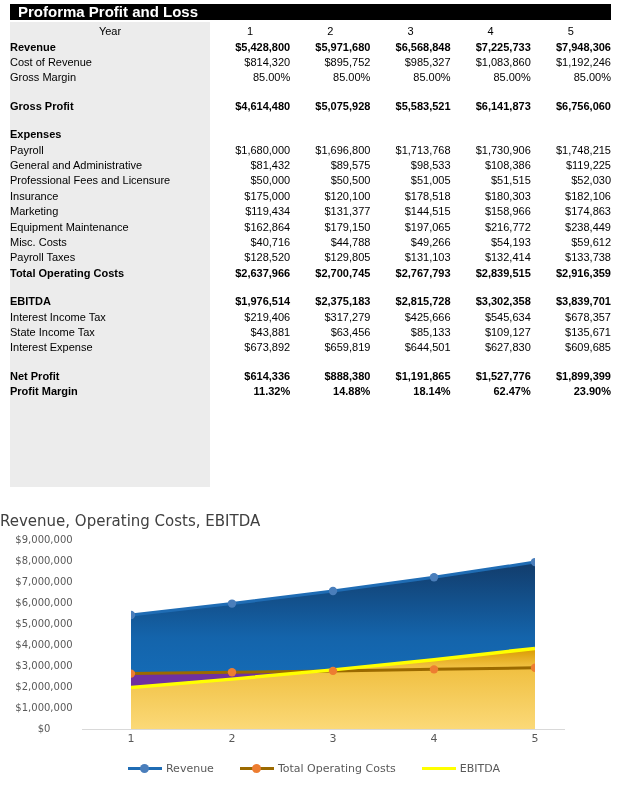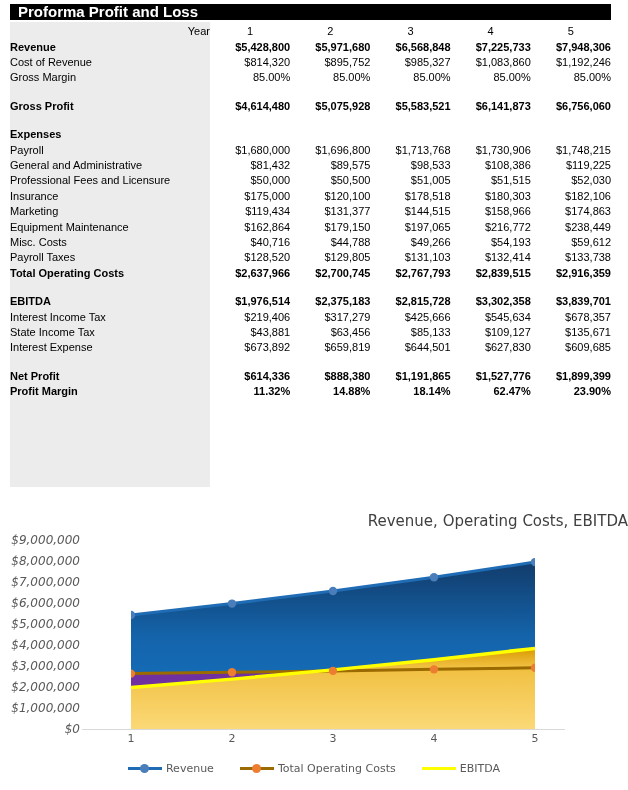--- a/index.html
+++ b/index.html
@@ -38,46 +38,45 @@
   }
   table.fin td{
     padding:0;
     height:15.4px;
     font-size:11px;
     vertical-align:middle;
     white-space:nowrap;
   }
   td.lbl{width:200px;padding-left:8px;text-align:left;}
   td.num{width:80.2px;text-align:right;padding-right:9px;}
-  tr.head td.lbl{text-align:right;padding-left:0;}
+  tr.head td.lbl{text-align:center;padding-left:0;}
   tr.head td.num{text-align:center;padding-right:0;font-size:11px;}
   tr.head td{height:17px;}
   .b{font-weight:bold;}
   tr.spacer td{height:13px;}
 
   
   .white-cols{
     position:absolute;left:212px;top:41px;width:399px;height:446px;
     background:#ffffff;
   }
 
   
   #chart{
     position:absolute;left:0;top:500px;width:628px;height:290px;
     background:#ffffff;
   }
   .ch-title{
-    position:absolute;left:0;top:12px;width:628px;text-align:right;
+    position:absolute;left:0;top:12px;width:628px;text-align:left;
     font-size:15px;color:#404040;font-family:"DejaVu Sans",sans-serif;
   }
   .ylab{
-    position:absolute;right:0;width:72px;text-align:right;
-    font-size:12px;color:#595959;font-family:"DejaVu Sans",sans-serif;
+    position:absolute;right:0;width:72px;text-align:center;
+    font-size:10px;color:#595959;font-family:"DejaVu Sans",sans-serif;
     line-height:10px;
-    font-style:italic;
   }
   .ylab-wrap{position:absolute;left:4px;top:0;width:76px;height:290px;}
   .xlab{
     position:absolute;top:232px;width:30px;text-align:center;
     font-size:11px;color:#595959;font-family:"DejaVu Sans",sans-serif;
   }
   .axis-line{
     position:absolute;left:82px;top:229px;width:483px;height:1px;
     background:#d9d9d9;
   }

